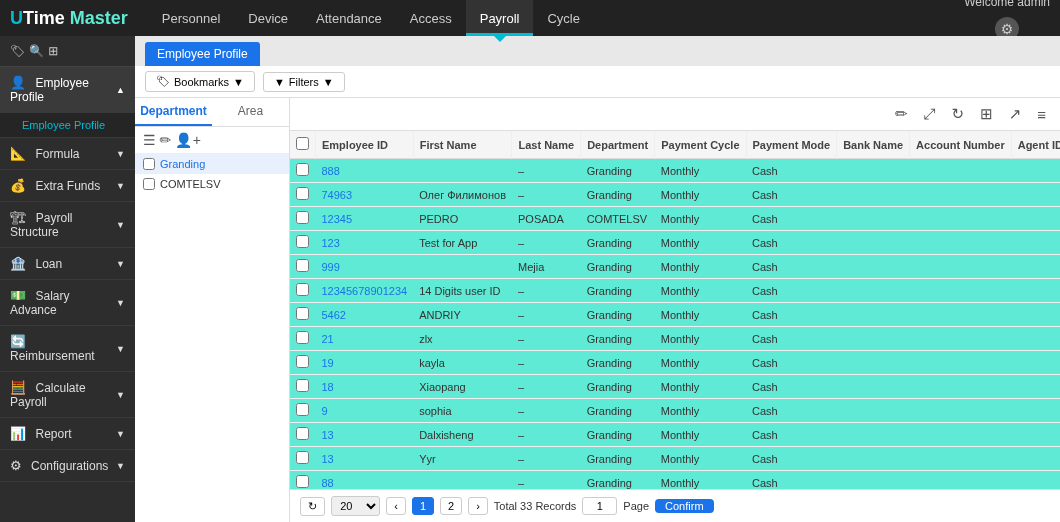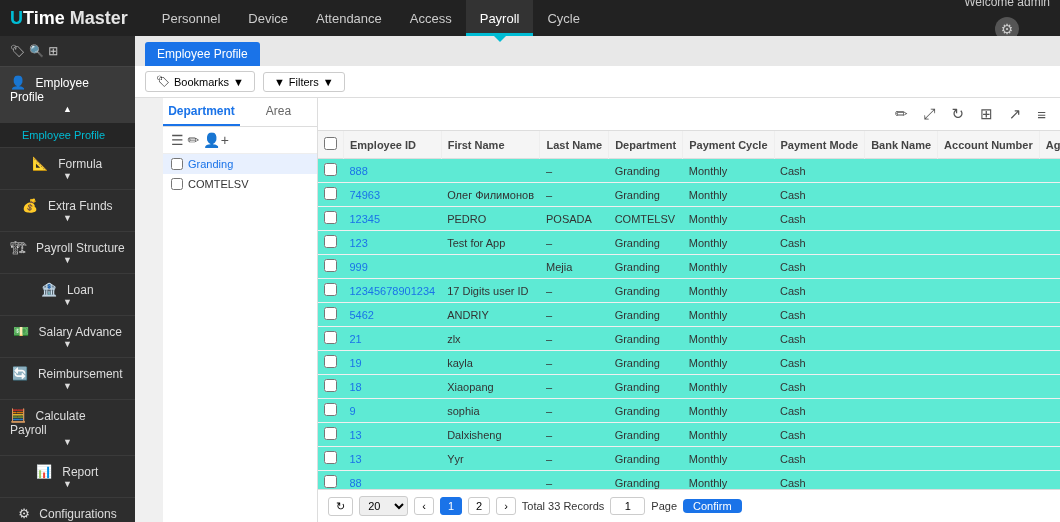--- a/index.html
+++ b/index.html
@@ -16,21 +16,21 @@
     }
     .logo {
       color: white;
       font-size: 18px;
       font-weight: bold;
       margin-right: 20px;
       white-space: nowrap;
     }
     .logo span.u { color: #00bcd4; }
     .logo span.time { color: white; }
-    .logo span.master { color: #e5e5e5; }
+    .logo span.master { color: #5eead4; }
     .nav-items {
       display: flex;
       flex: 1;
       gap: 0;
     }
     .nav-item {
       color: #ccc;
       padding: 0 14px;
       height: 36px;
       display: flex;
@@ -109,21 +109,20 @@
     }
     .sidebar-section-title {
       padding: 8px 10px;
       display: flex;
       align-items: center;
       justify-content: space-between;
       font-size: 12px;
       color: #ddd;
       cursor: pointer;
       border-bottom: 1px solid #3a3a3a;
-      flex-direction: column;
     }
     .sidebar-section-title.active { color: white; background: #3a3a3a; }
     .sidebar-section-title .icon { font-size: 13px; margin-right: 6px; }
     .sidebar-subsection {
       background: #252525;
       border-bottom: 1px solid #3a3a3a;
     }
     .sidebar-subsection-item {
       padding: 6px 10px 6px 22px;
       font-size: 11px;
@@ -177,21 +176,20 @@
       display: flex;
       align-items: center;
       gap: 4px;
     }
 
     
     .content-area {
       display: flex;
       flex: 1;
       overflow: hidden;
-      margin-left: 28px;
     }
 
     
     .left-panel {
       width: 155px;
       background: white;
       border-right: 1px solid #ddd;
       flex-shrink: 0;
       overflow-y: auto;
     }
@@ -581,21 +579,21 @@
     <td></td>
     <td></td>
     <td></td>
 
   </tr>
                 <tr>
     <td class="select-col">
       <input type="checkbox" style="">
     </td>
     <td class="link-cell">12345678901234</td>
-    <td>17 Digits user ID</td>
+    <td>14 Digits user ID</td>
     <td>–</td>
     <td>Granding</td>
     <td>Monthly</td>
     <td>Cash</td>
     <td></td>
     <td></td>
     <td></td>
 
   </tr>
                 <tr>

